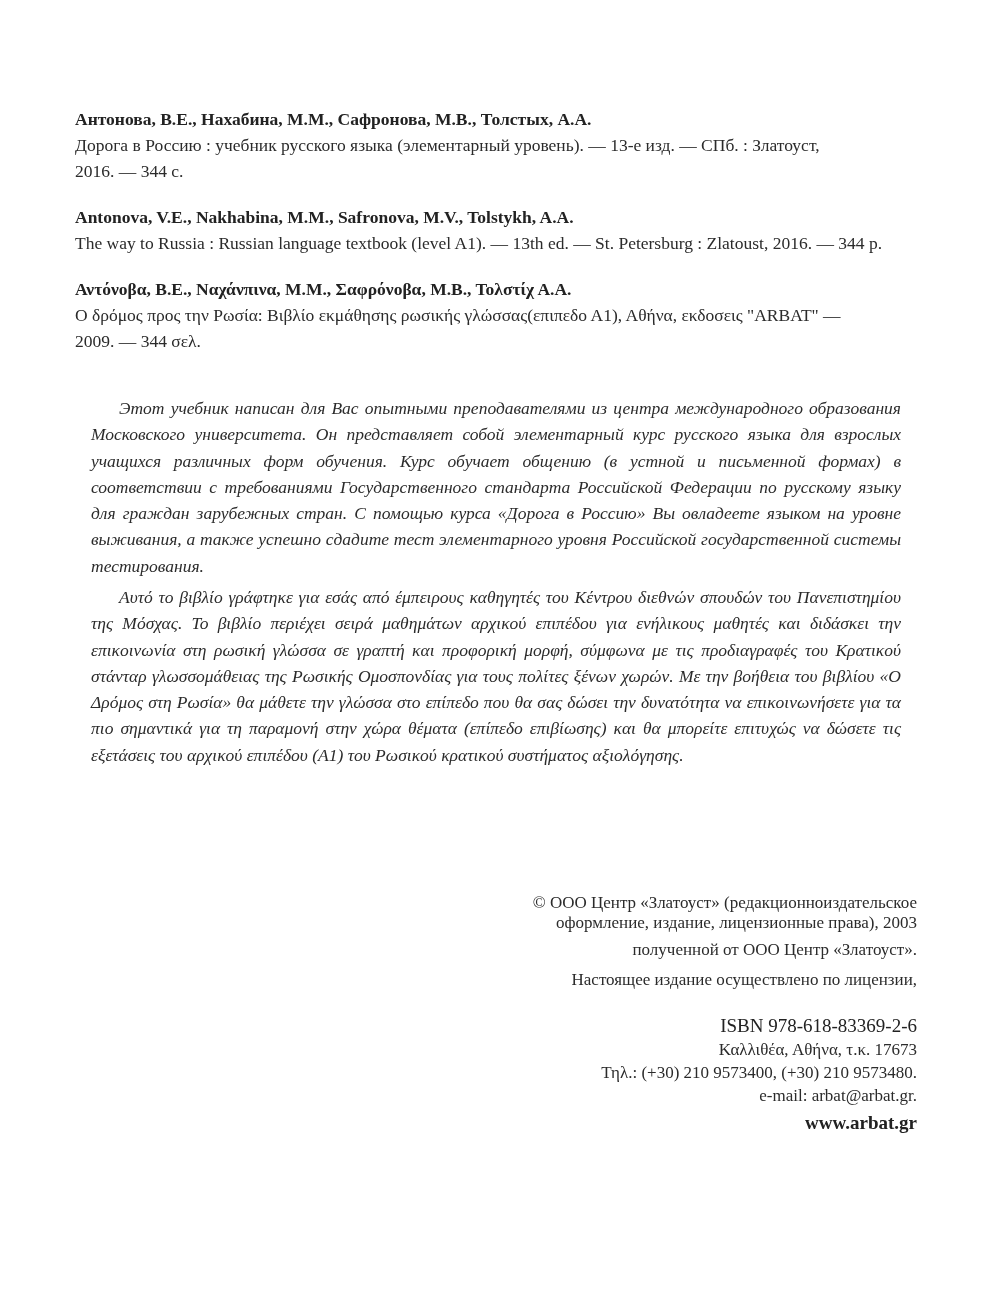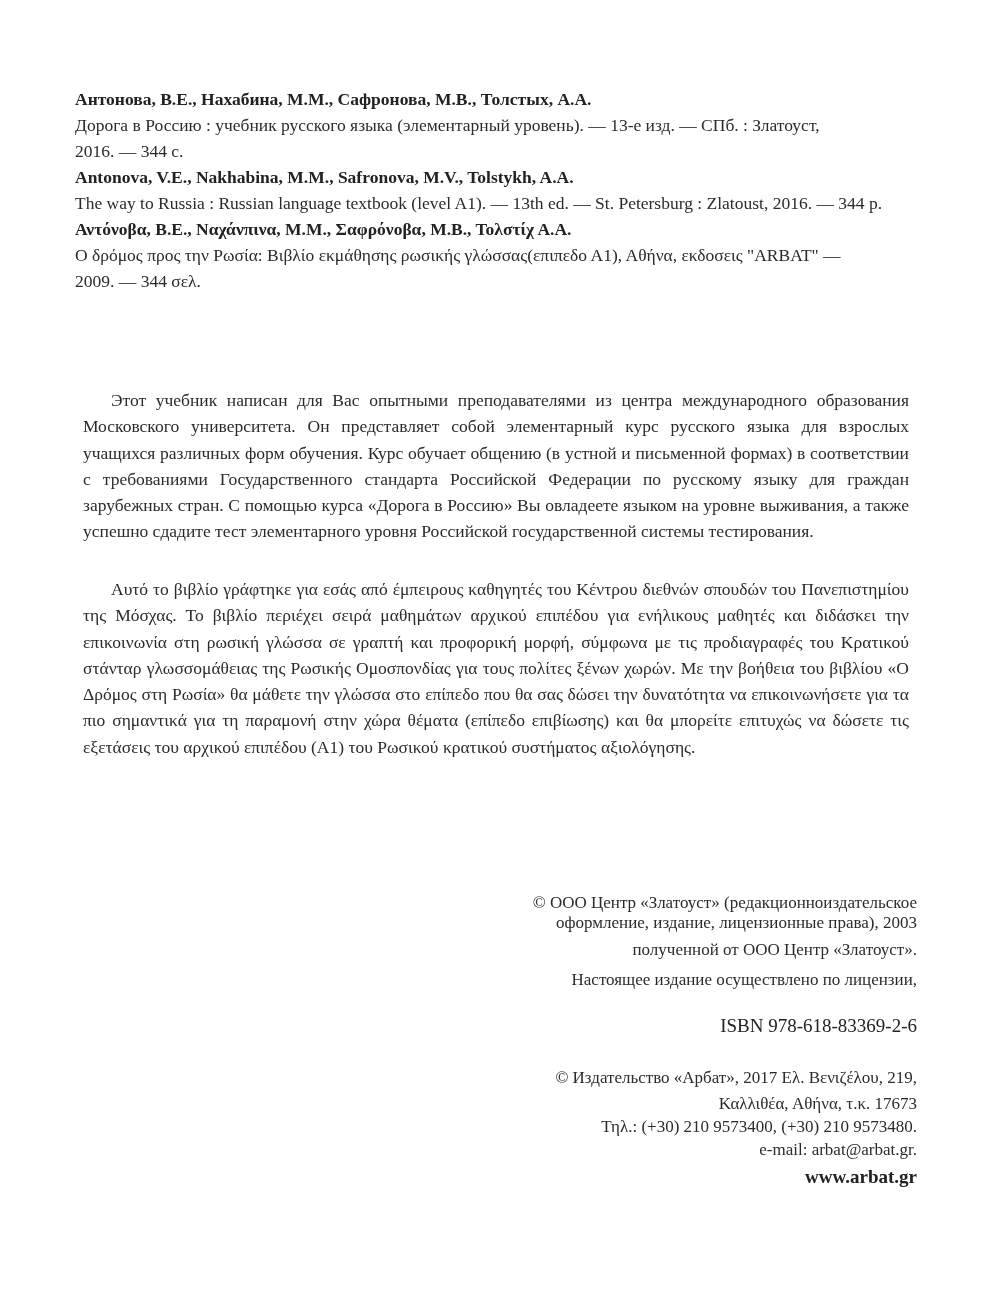--- a/index.html
+++ b/index.html
@@ -1,24 +1,24 @@
 <!DOCTYPE html>
 <html><head>
   <meta charset="utf-8">
   <style>
     html, body { margin: 0; padding: 0; background: #ffffff; }
     body { width: 1000px; height: 1300px; position: relative; color: #2b2b2b;
            font-family: "Liberation Serif", "DejaVu Serif", serif; }
     .biblio { position: absolute; left: 75px; top: 86px; width: 860px;
               font-size: 17.5px; line-height: 26px; }
-    .biblio .bold { font-weight: bold; color: #222; }
+    .biblio .bold { font-weight: bold; color: #222; margin-top: 20px; }
     .biblio p { margin: 0; }
     .abstract { position: absolute; left: 75px; width: 842px; font-size: 17.5px;
                 line-height: 26.3px; text-align: justify; }
-    .abstract p { margin: 8px; text-indent: 28px; }
+    .abstract p { margin: 16px; text-indent: 28px; font-style: italic; }
     .abs-ru { top: 379px; }
     .abs-el { top: 568px; }
     .imprint { position: absolute; right: 83px; top: 893px; width: 460px;
                text-align: right; font-size: 17px; color: #2b2b2b; }
     .imprint p { margin: 0; }
     .lh-tight { line-height: 20px; }
     .lh-norm { line-height: 26px; }
     .isbn { font-weight: normal; font-size: 19px; margin-top: 22px !important; color: #222; }
     .gap { margin-top: 28px !important; }
     .web { font-weight: bold; font-size: 19px; color: #222; line-height: 28px; }
@@ -44,18 +44,17 @@
 <section class="abstract abs-el">
   <p>Αυτό το βιβλίο γράφτηκε για εσάς από έμπειρους καθηγητές του Κέντρου διεθνών σπουδών του Πανεπιστημίου της Μόσχας. Το βιβλίο περιέχει σειρά μαθημάτων αρχικού επιπέδου για ενήλικους μαθητές και διδάσκει την επικοινωνία στη ρωσική γλώσσα σε γραπτή και προφορική μορφή, σύμφωνα με τις προδιαγραφές του Κρατικού στάνταρ γλωσσομάθειας της Ρωσικής Ομοσπονδίας για τους πολίτες ξένων χωρών. Με την βοήθεια του βιβλίου «Ο Δρόμος στη Ρωσία» θα μάθετε την γλώσσα στο επίπεδο που θα σας δώσει την δυνατότητα να επικοινωνήσετε για τα πιο σημαντικά για τη παραμονή στην χώρα θέματα (επίπεδο επιβίωσης) και θα μπορείτε επιτυχώς να δώσετε τις εξετάσεις του αρχικού επιπέδου (Α1) του Ρωσικού κρατικού συστήματος αξιολόγησης.</p>
 </section>
 
 <section class="imprint">
   <p class="lh-tight">© ООО Центр «Златоуст» (редакционноиздательское</p>
   <p class="lh-tight">оформление, издание, лицензионные права), 2003</p>
   <p class="lh-norm" style="margin-top:4px">полученной от ООО Центр «Златоуст».</p>
   <p class="lh-norm" style="margin-top:4px">Настоящее издание осуществлено по лицензии,</p>
   <p class="isbn">ISBN 978-618-83369-2-6</p>
-  <p class="lh-norm gap">© Издательство «Арбат», 2017 Ελ. Βενιζέλου, 219,</p>
   <p class="lh-norm" style="margin-top:0">Καλλιθέα, Αθήνα, τ.κ. 17673</p>
   <p class="lh-tight">Τηλ.: (+30) 210 9573400, (+30) 210 9573480.</p>
   <p class="lh-norm">e-mail:  arbat@arbat.gr.</p>
   <p class="web">www.arbat.gr</p>
 </section>
 
 </body></html>

